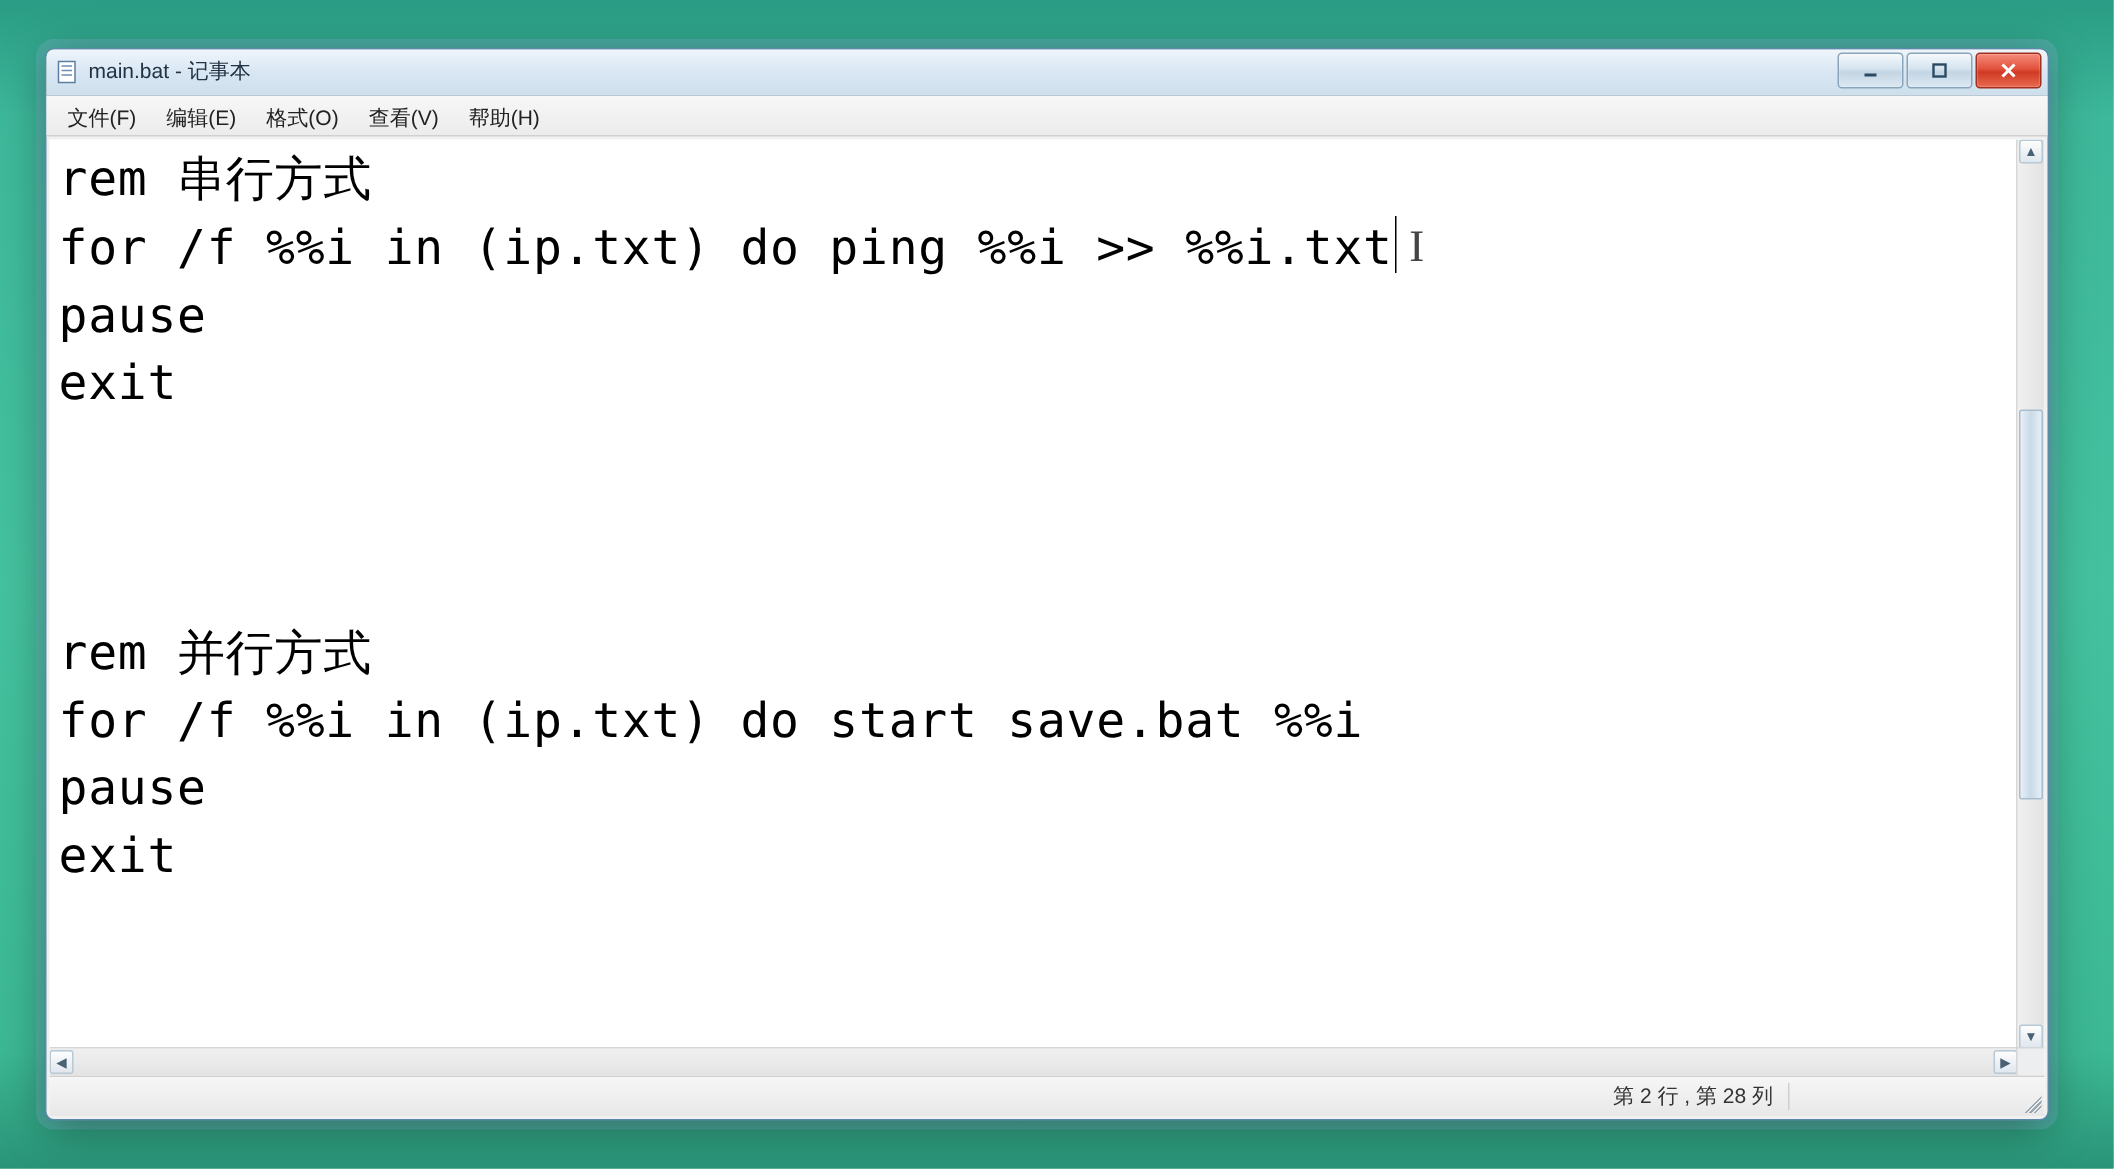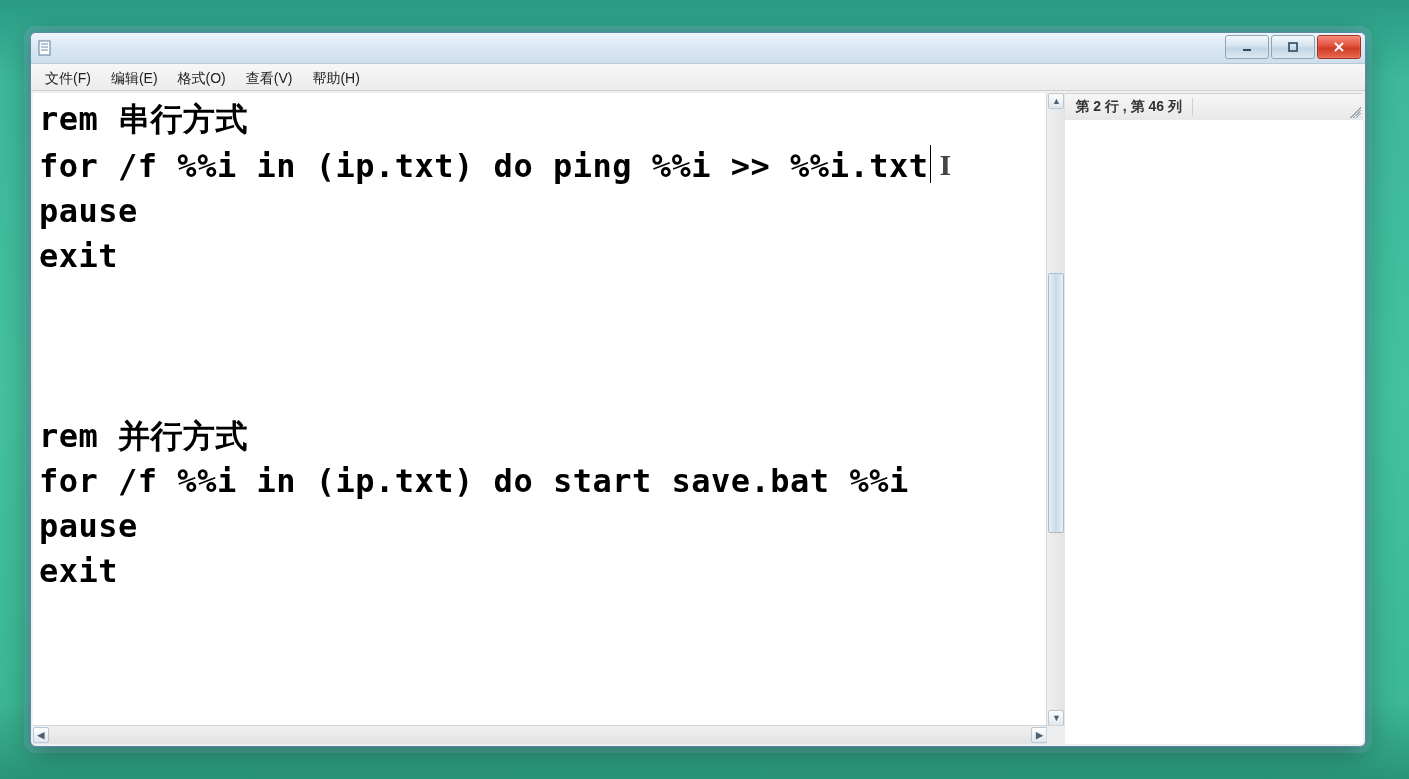--- a/index.html
+++ b/index.html
@@ -88,22 +88,21 @@
     padding: 2px 10px;
     color: #222;
     cursor: default;
   }
   .client {
     flex: 1;
     position: relative;
     background: #fff;
     margin: 2px;
     display: flex;
-    flex-direction: row;
-    font-weight: bold;
+    flex-direction: column;
   }
   .editor-wrap {
     flex: 1;
     position: relative;
     overflow: hidden;
   }
   .editor {
     position: absolute;
     left: 0;
     top: 0;
@@ -237,20 +236,21 @@
 
   <div class="titlebar">
     <span class="icon">
       <svg width="16" height="16" viewBox="0 0 16 16">
         <rect x="2" y="1" width="11" height="14" fill="#fff" stroke="#5c7ea3" stroke-width="1"></rect>
         <line x1="4" y1="4" x2="11" y2="4" stroke="#6d8eb0" stroke-width="1"></line>
         <line x1="4" y1="7" x2="11" y2="7" stroke="#6d8eb0" stroke-width="1"></line>
         <line x1="4" y1="10" x2="11" y2="10" stroke="#6d8eb0" stroke-width="1"></line>
       </svg>
     </span>
+    <span class="title">main.bat - 记事本</span>
     <div class="win-controls">
       <div class="win-btn">
         <svg width="12" height="12">
             <line x1="2" y1="9" x2="10" y2="9" stroke="#2a4a63" stroke-width="2"></line>
           </svg>
       </div>
       <div class="win-btn">
         <svg width="12" height="12">
             <rect x="2" y="2" width="8" height="8" fill="none" stroke="#2a4a63" stroke-width="1.6"></rect>
           </svg>
@@ -291,19 +291,19 @@
         <div class="thumb"></div>
         <div class="arrow down">▼</div>
       </div>
       <div class="scroll-h">
         <div class="arrow left">◀</div>
         <div class="arrow right">▶</div>
       </div>
       <div class="scroll-corner"></div>
     </div>
     <div class="statusbar">
-      <span>第 2 行 , 第 46 列</span>
+      <span>第 2 行 , 第 28 列</span>
       <span class="sep"></span>
       <div class="grip"></div>
     </div>
   </div>
 
 </div>
 
 </body></html>

